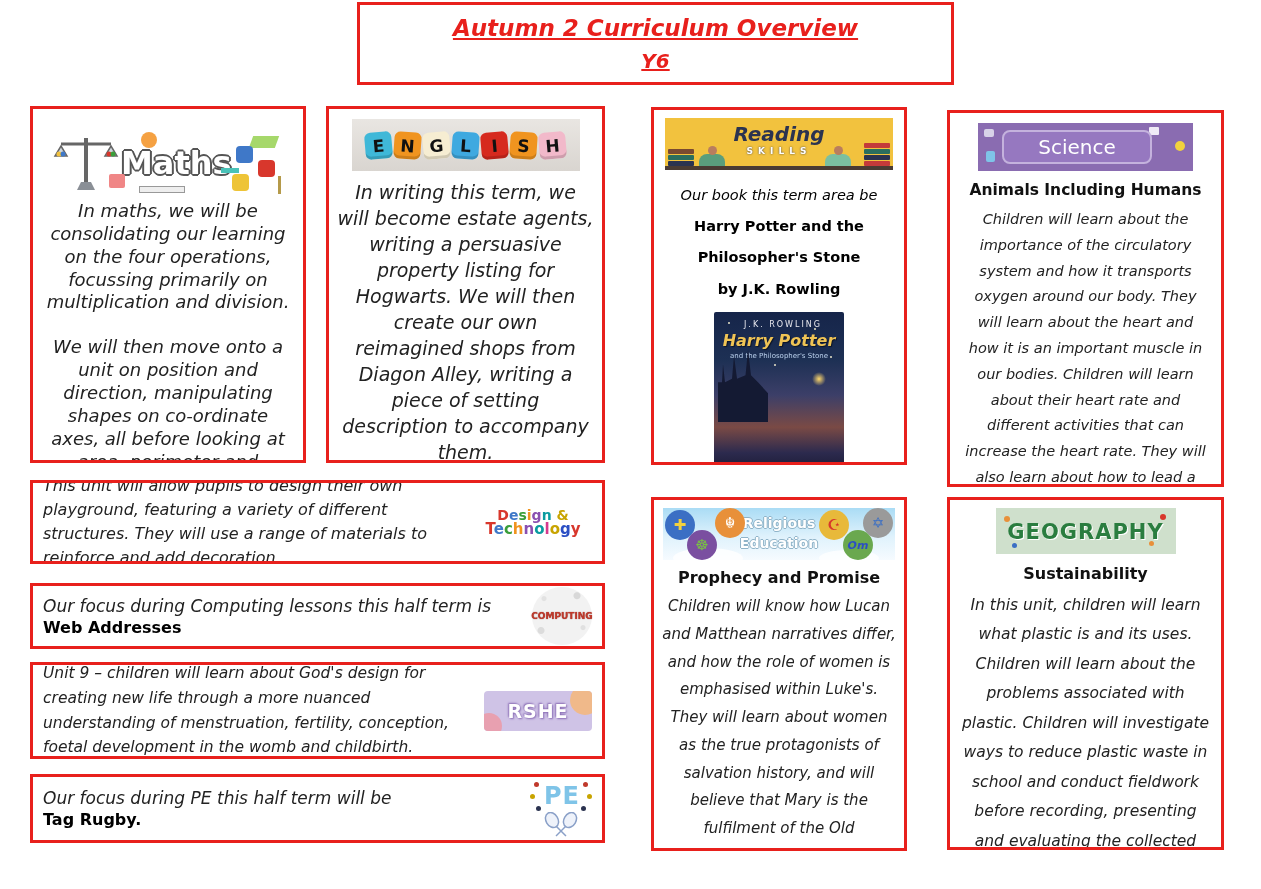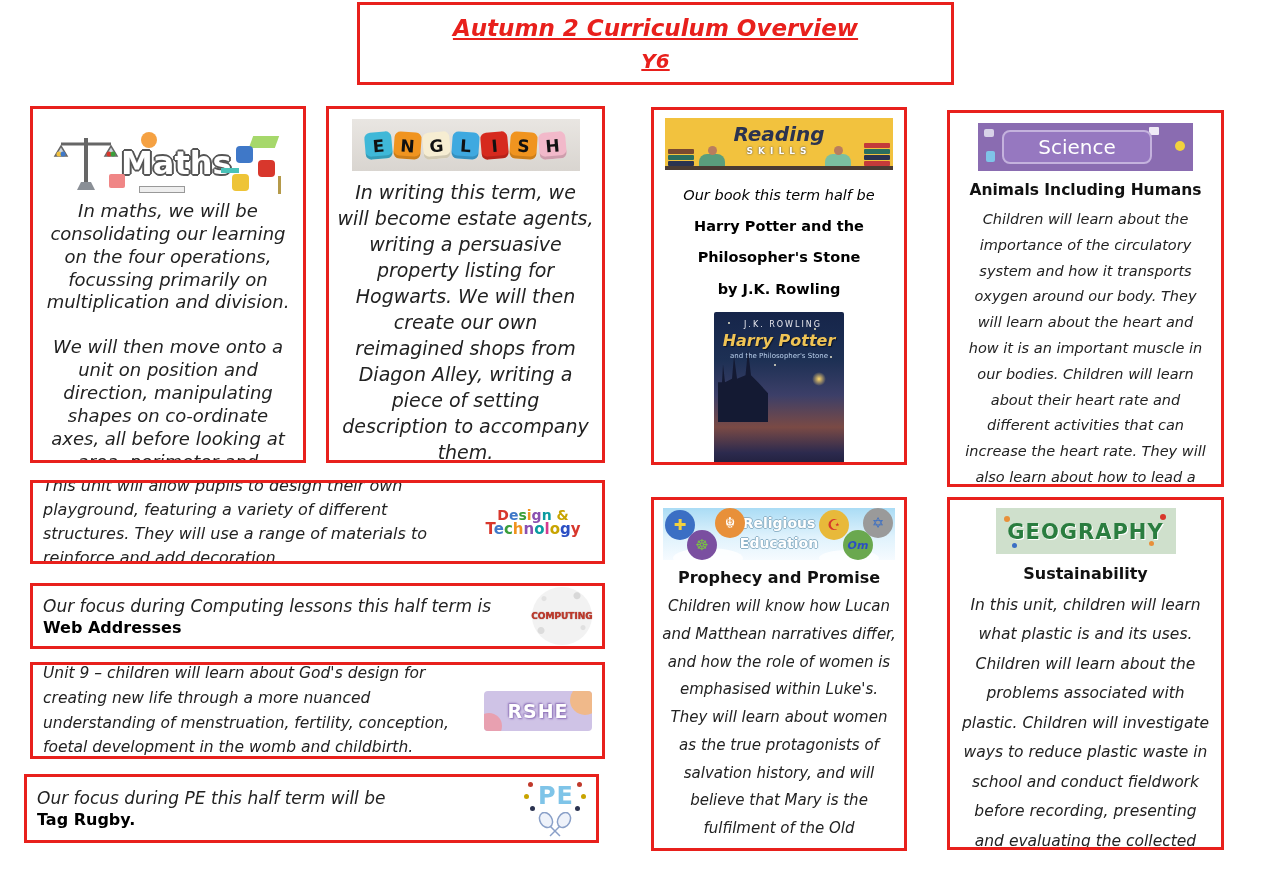--- a/index.html
+++ b/index.html
@@ -127,21 +127,21 @@
   .computing-word { color:#c0392b; font-weight:bold; font-size:9px; letter-spacing:0; text-shadow:0 0 1px #7a1f16; }
 
   .rshe-card { left:30px; top:662px; width:575px; height:97px; }
   .rshe-text { font-size:15.5px; line-height:1.6; }
   .rshe-logo { position:relative; width:108px; height:40px; border-radius:4px; background:#cfc3e6; overflow:hidden;
     display:flex; align-items:center; justify-content:center; }
   .rshe-logo::before { content:""; position:absolute; right:-8px; top:-6px; width:30px; height:30px; border-radius:50%; background:#f0b98a; }
   .rshe-logo::after { content:""; position:absolute; left:-8px; bottom:-8px; width:26px; height:26px; border-radius:50%; background:#e8a0b0; }
   .rshe-word { position:relative; color:#fff; font-weight:bold; font-size:19px; letter-spacing:1px; text-shadow:1px 1px 2px #8a6db5, -1px -1px 2px #8a6db5; }
 
-  .pe-card { left:24px; top:774px; width:575px; height:69px; }
+  .pe-card { left:30px; top:774px; width:575px; height:69px; }
   .pe-line1 { font-size:17px; }
   .pe-line2 { font-size:16px; font-weight:bold; font-style:normal; margin-top:2px; }
   .pe-logo { position:relative; width:62px; height:58px; }
   .pe-word { position:absolute; left:14px; top:2px; font-size:24px; font-weight:bold; color:#7fc4e8; letter-spacing:1px; }
   .pe-dot { position:absolute; width:5px; height:5px; border-radius:50%; }
 
   
   .re-card { left:651px; top:497px; width:256px; height:354px; padding:6px 8px; text-align:center; }
   .re-banner { position:relative; width:232px; height:52px; margin:2px auto 8px auto; overflow:hidden;
     background:linear-gradient(180deg,#aadcf5 0%,#dff2fc 55%,#f6fbff 100%); }
@@ -243,21 +243,21 @@
           <i style="background:#2b3350"></i>
       </div>
       <div class="bookstack stack-right">
         <i style="background:#c43a3a"></i>
           <i style="background:#2b6e5e"></i>
           <i style="background:#2b3350"></i>
           <i style="background:#c43a3a"></i>
       </div>
       <div class="shelf"></div>
     </div>
-    <div class="reading-intro"><span class="n">Our book this term half be </span><span class="b">Harry Potter and the Philosopher's Stone</span></div>
+    <div class="reading-intro"><span class="n">Our book this term area be </span><span class="b">Harry Potter and the Philosopher's Stone</span></div>
     <div class="byline">by J.K. Rowling</div>
     <div class="hp-cover">
       <div class="hp-castle"></div>
       <span class="hp-star" style="left:14px;top:10px"></span>
       <span class="hp-star" style="left:100px;top:16px"></span>
       <span class="hp-star" style="left:60px;top:52px"></span>
       <span class="hp-star" style="left:116px;top:44px"></span>
       <div class="hp-glow"></div>
       <div class="hp-author">J.K. ROWLING</div>
       <div class="hp-title">Harry Potter</div>

